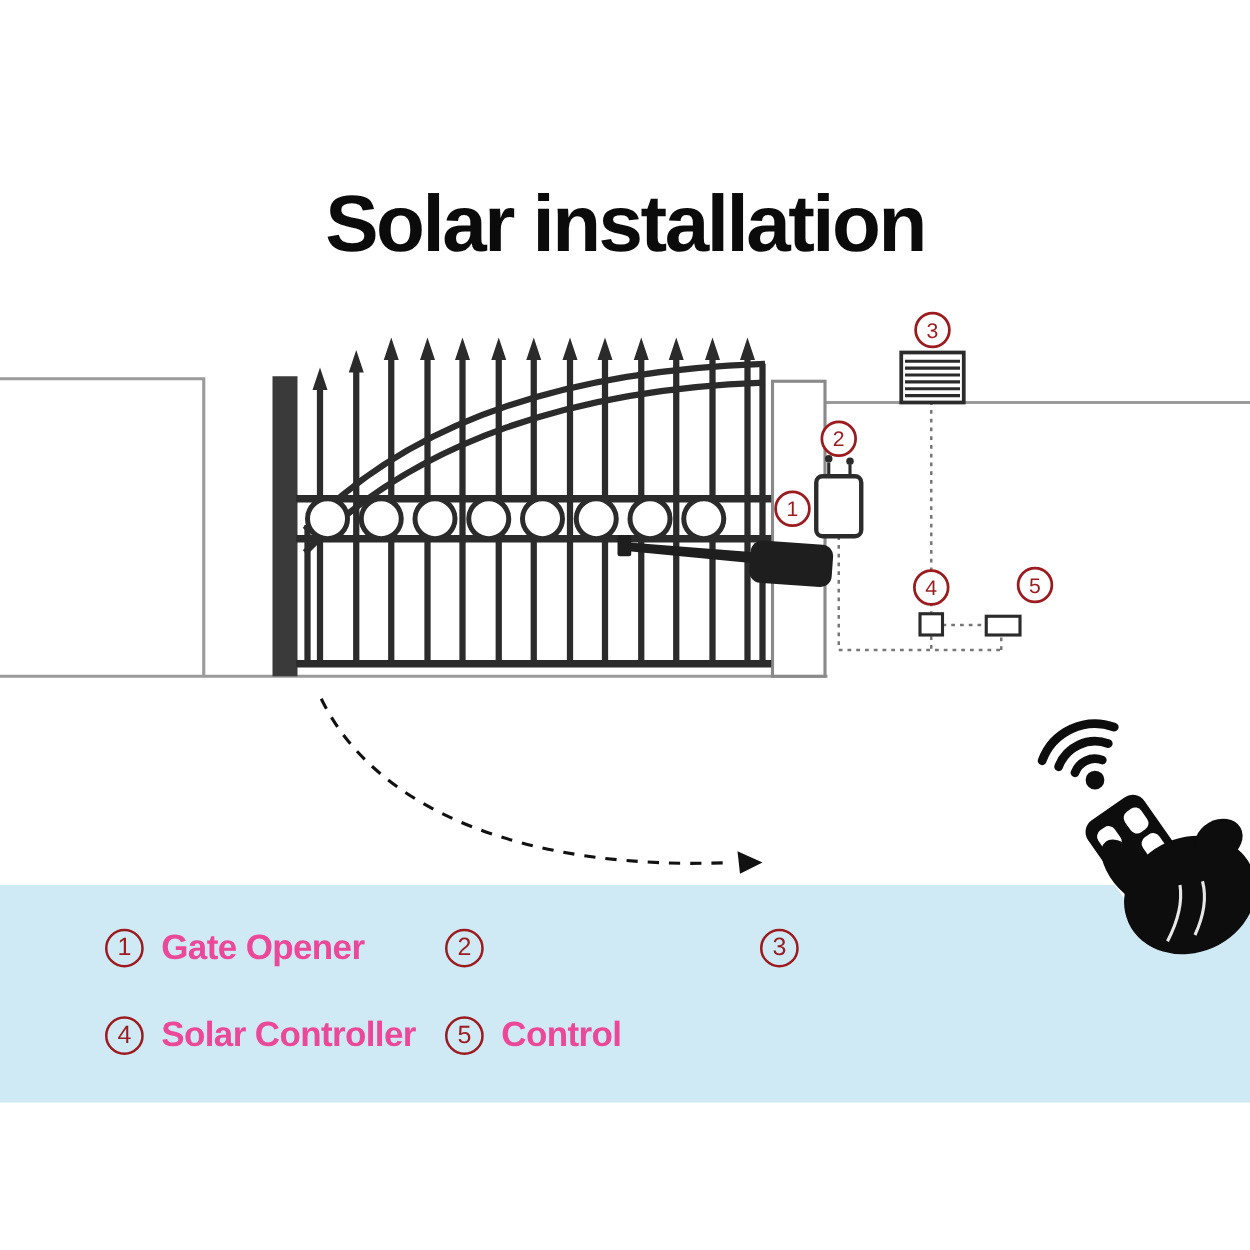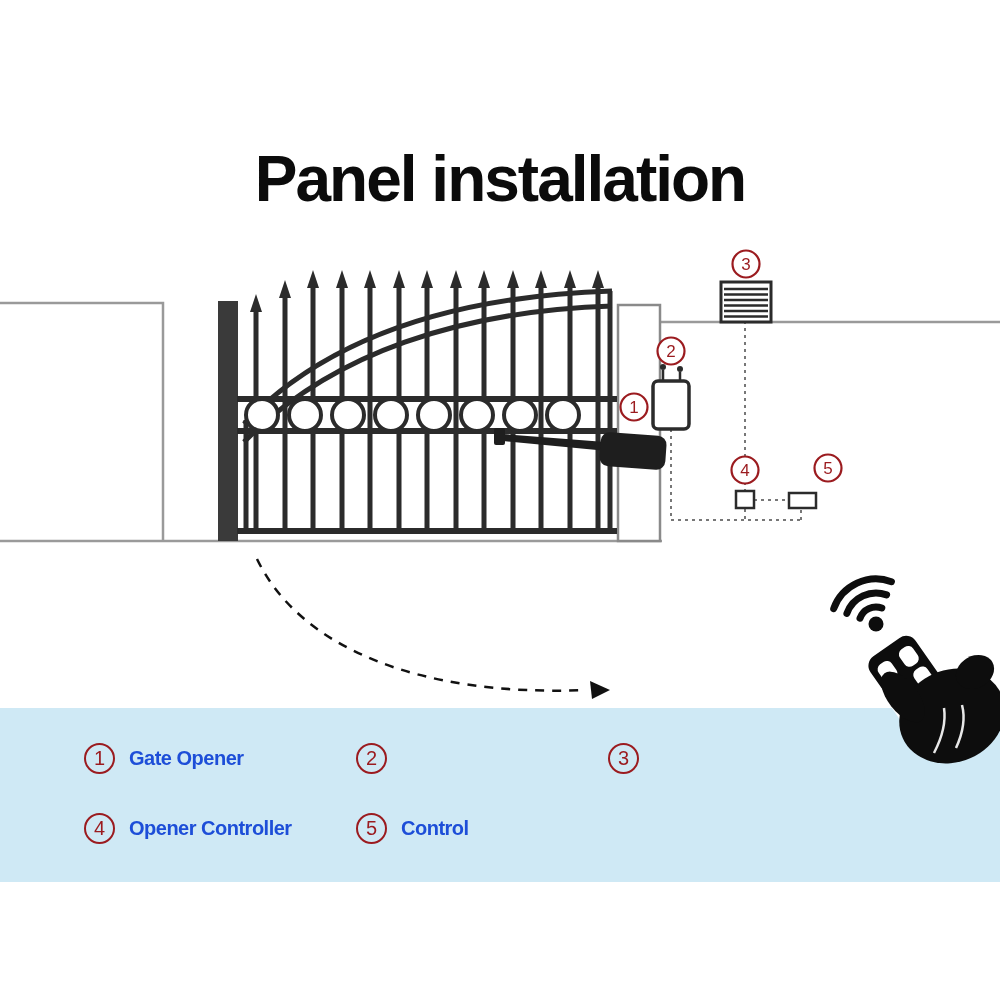--- a/index.html
+++ b/index.html
@@ -8,21 +8,21 @@
   body { font-family:"Liberation Sans", sans-serif; background:#ffffff; }
   .page { position:relative; width:1000px; height:1000px; overflow:hidden; background:#ffffff; }
   .band { position:absolute; left:0; top:708px; width:1000px; height:174px; background:var(--band); }
   .diagram-svg { position:absolute; left:0; top:0; width:1000px; height:1000px; }
   .title { position:absolute; left:0; top:142px; width:100%; text-align:center;
            font-size:64px; font-weight:900; color:#0b0b0b; letter-spacing:-2px; }
   .legend-item { position:absolute; display:flex; align-items:center; gap:14px; height:34px; }
   .num-circle { display:flex; align-items:center; justify-content:center; flex:0 0 auto;
                 width:31px; height:31px; border:2.5px solid var(--accent); border-radius:50%;
                 color:var(--accent); font-size:20px; line-height:1; }
-  .legend-label { font-size:20px; font-weight:700; color:#1d4ed8; letter-spacing:-0.5px; white-space:nowrap; }
+  .legend-label { font-size:28px; font-weight:700; color:#ec4899; letter-spacing:-0.5px; white-space:nowrap; }
 </style>
 </head>
 <body>
 
 <div class="page">
 
   <div class="band"></div>
 
   <svg class="diagram-svg" width="1000" height="1000" viewBox="0 0 1000 1000">
 
@@ -126,34 +126,34 @@
         <circle cx="745" cy="470" r="13.5" fill="#ffffff" stroke="#9b1b1f" stroke-width="2.2"></circle>
         <text x="745" y="476" fill="#9b1b1f">4</text>
       </g>
       <g>
         <circle cx="828" cy="468" r="13.5" fill="#ffffff" stroke="#9b1b1f" stroke-width="2.2"></circle>
         <text x="828" y="474" fill="#9b1b1f">5</text>
       </g>
     </g>
   </svg>
 
-  <h1 class="title">Panel installation</h1>
+  <h1 class="title">Solar installation</h1>
 
   <div class="legend-item" style="left:84px; top:741px">
     <span class="num-circle">1</span>
     <span class="legend-label">Gate Opener</span>
   </div>
   <div class="legend-item" style="left:356px; top:741px">
     <span class="num-circle">2</span>
   </div>
   <div class="legend-item" style="left:608px; top:741px">
     <span class="num-circle">3</span>
   </div>
   <div class="legend-item" style="left:84px; top:811px">
     <span class="num-circle">4</span>
-    <span class="legend-label">Opener Controller</span>
+    <span class="legend-label">Solar Controller</span>
   </div>
   <div class="legend-item" style="left:356px; top:811px">
     <span class="num-circle">5</span>
     <span class="legend-label">Control</span>
   </div>
 
 </div>
 
 </body></html>

